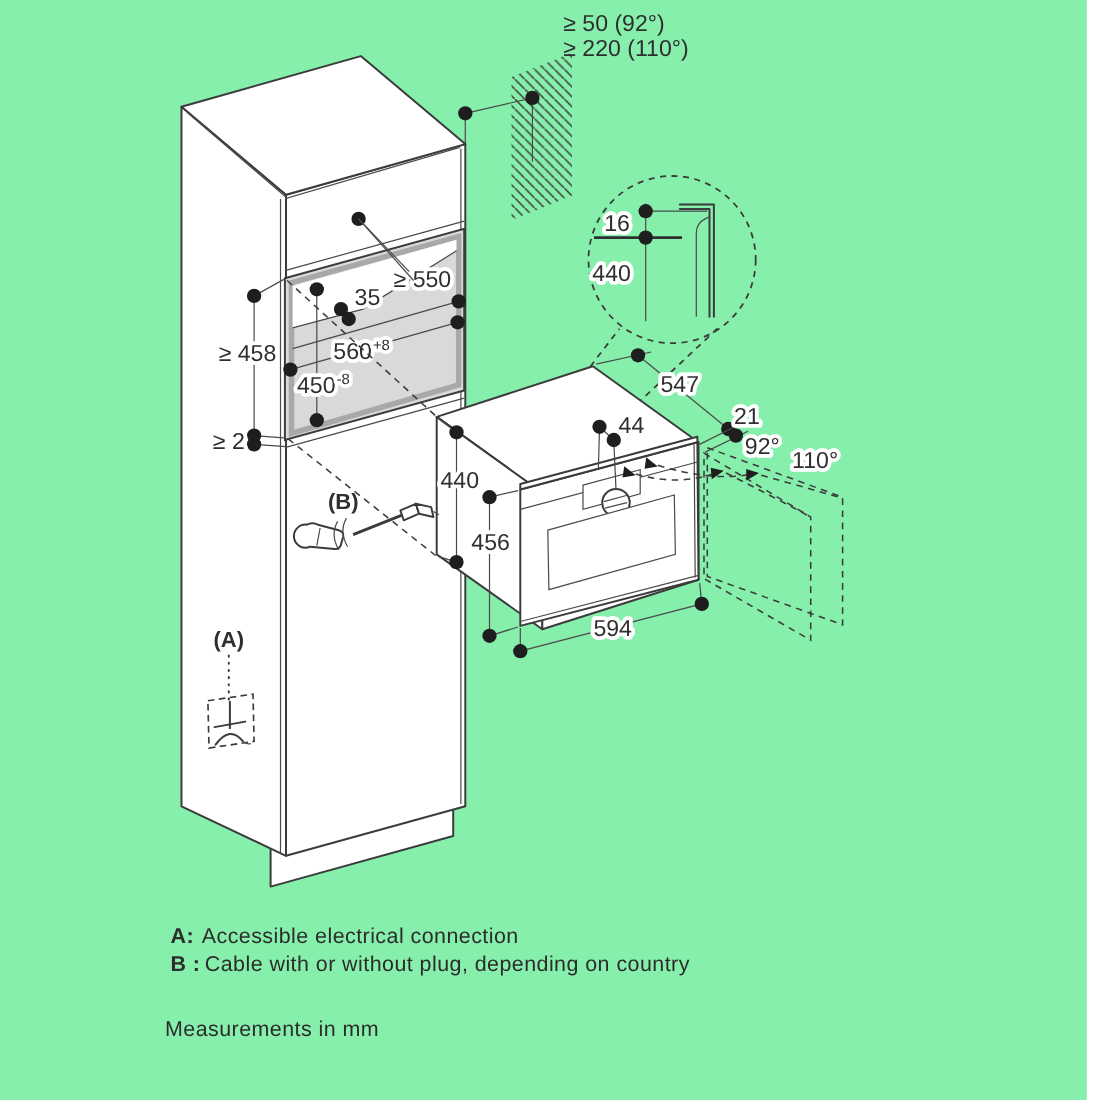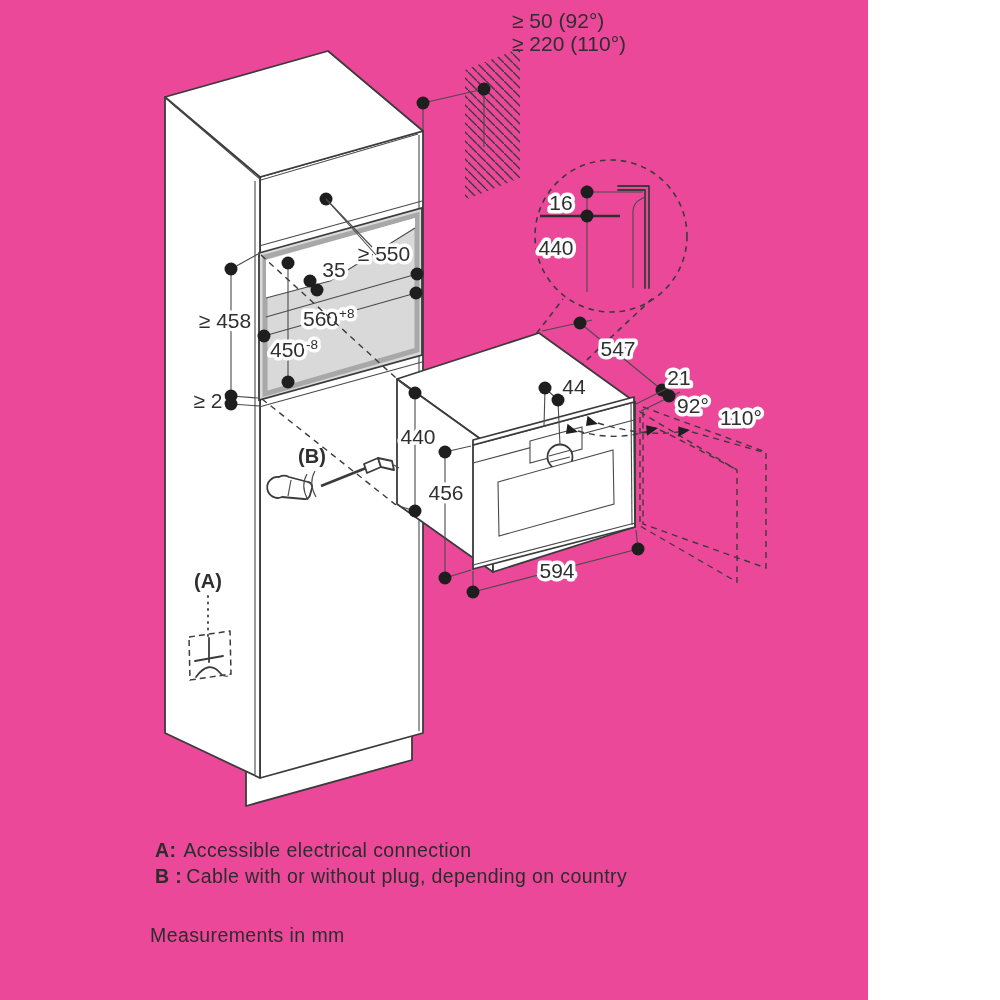--- a/index.html
+++ b/index.html
@@ -1,16 +1,16 @@
 <!DOCTYPE html>
 <html><head>
 <meta charset="utf-8">
 <style>
   html,body { margin:0; padding:0; background:#ffffff; }
-  .stage { position:relative; width:868px; height:1000px; background:#ec4899; overflow:hidden;
+  .stage { position:relative; width:988px; height:1000px; background:#86efac; overflow:hidden;
            font-family:"Liberation Sans", sans-serif; }
   svg { position:absolute; inset:0; }
   .ink   { stroke:#3b3b3b; fill:none; stroke-width:1.8; stroke-linejoin:round; stroke-linecap:round; }
   .thin  { stroke:#4a4a4a; fill:none; stroke-width:1.1; }
   .thick { stroke:#2f2f2f; fill:none; stroke-width:2.6; }
   .dash  { stroke:#3b3b3b; fill:none; stroke-width:1.4; stroke-dasharray:6 5; }
   .dashc { stroke:#3b3b3b; fill:none; stroke-width:1.6; stroke-dasharray:5.5 5; }
   .dot   { fill:#1e1e1e; stroke:none; }
   .arrow { fill:#1e1e1e; stroke:none; }
   .whitefill { fill:#ffffff; }

